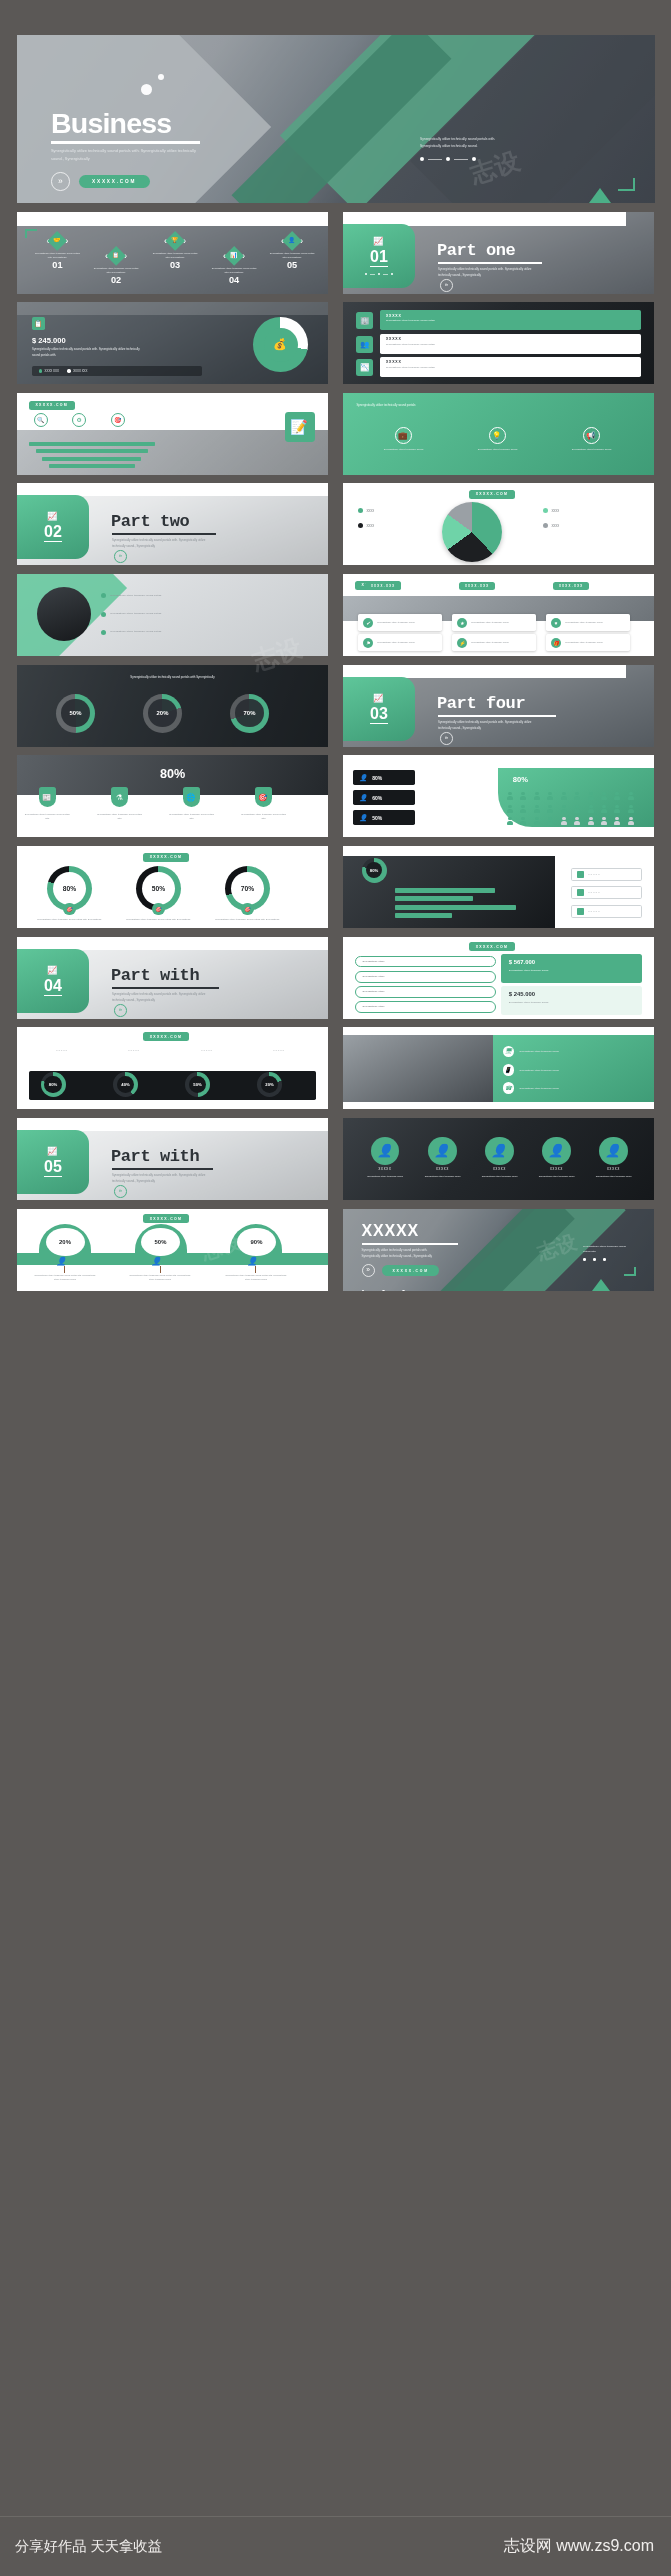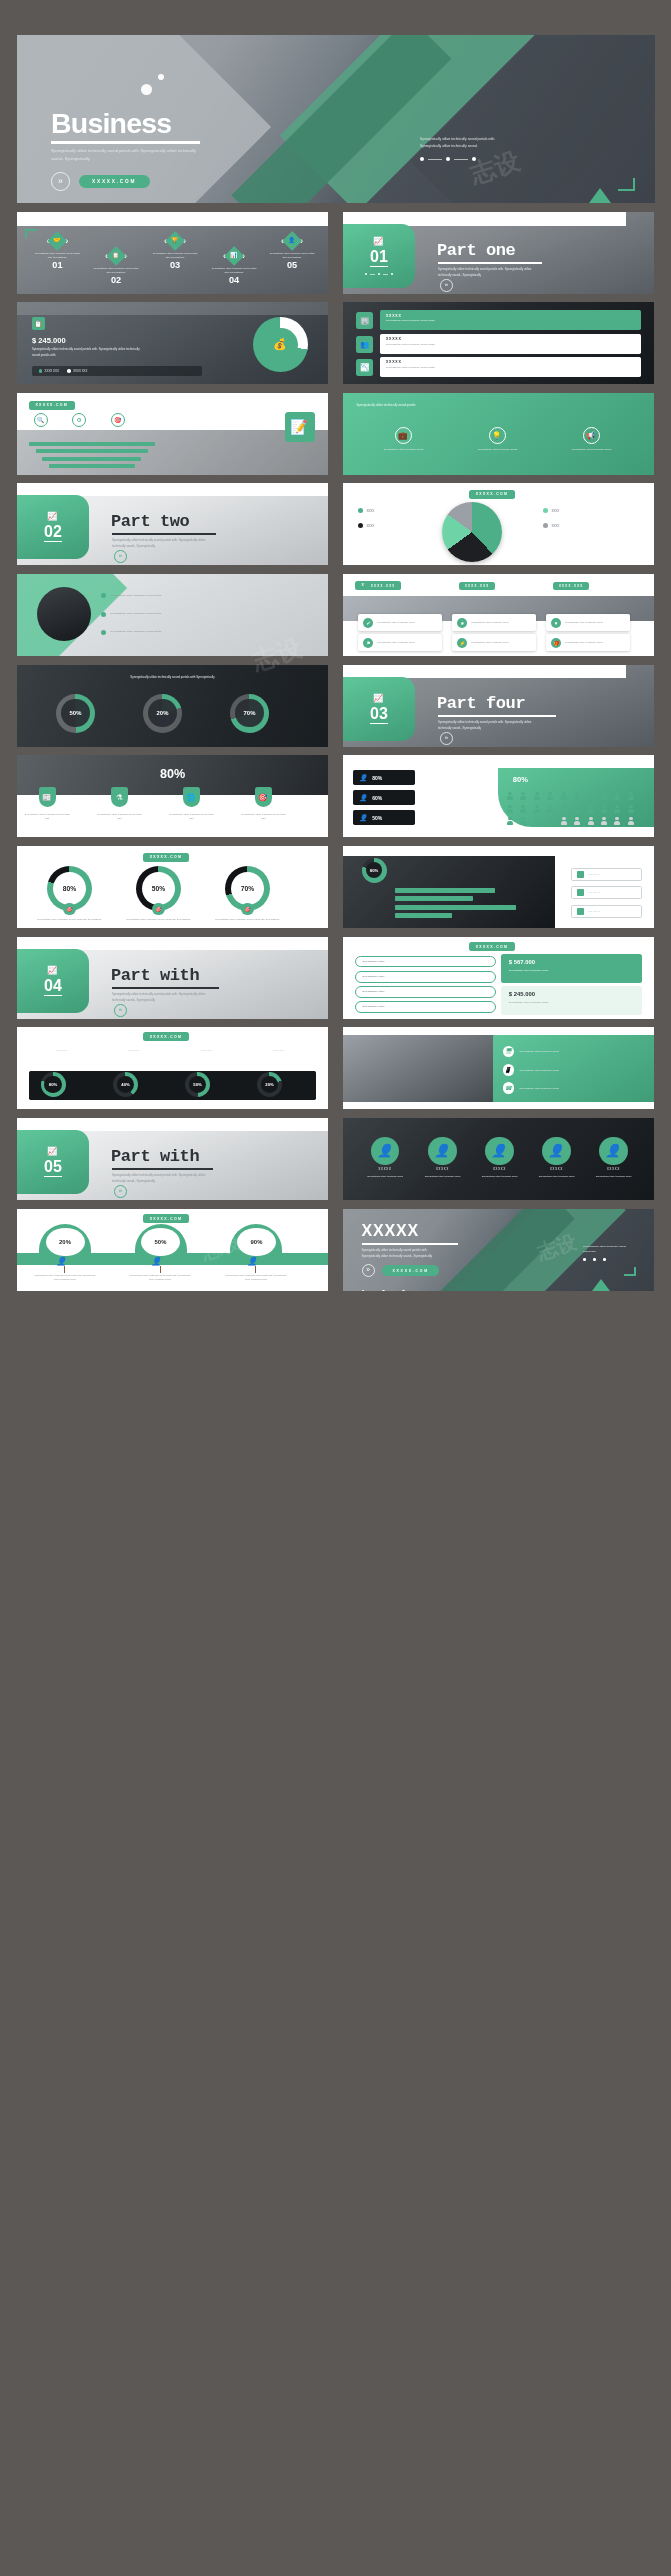--- a/index.html
+++ b/index.html
@@ -765,15 +765,19 @@
   </div>
   <div class="corner-brs" style="right:18.5px;bottom:15px"></div>
   <div style="position:absolute;right:44px;bottom:0;width:0;height:0;border-left:9.2px solid transparent;border-right:9.2px solid transparent;border-bottom:12.6px solid #4caf87"></div>
 </div>
 
 <div class="wm" style="left:252px;top:638px;">志设</div>
 <div class="wm" style="left:470px;top:151px;">志设</div>
 <div class="wm" style="left:201px;top:1234px;font-size:20px">志设</div>
 <div class="wm" style="left:537px;top:1234px;font-size:20px">志设</div>
 
+<div class="footer">
+  <div class="f-left">分享好作品 天天拿收益</div>
+  <div class="f-right">志设网 www.zs9.com</div>
+</div>
 
 </div>
 
 
 </body></html>

